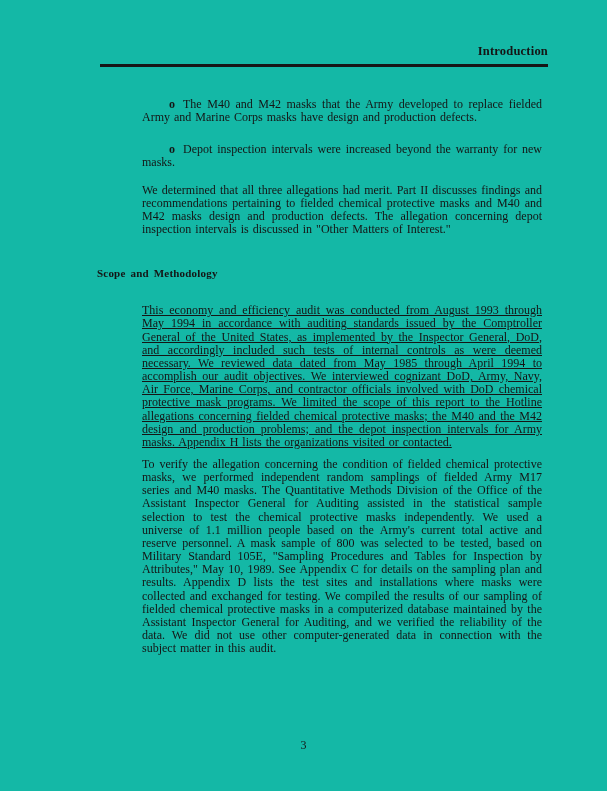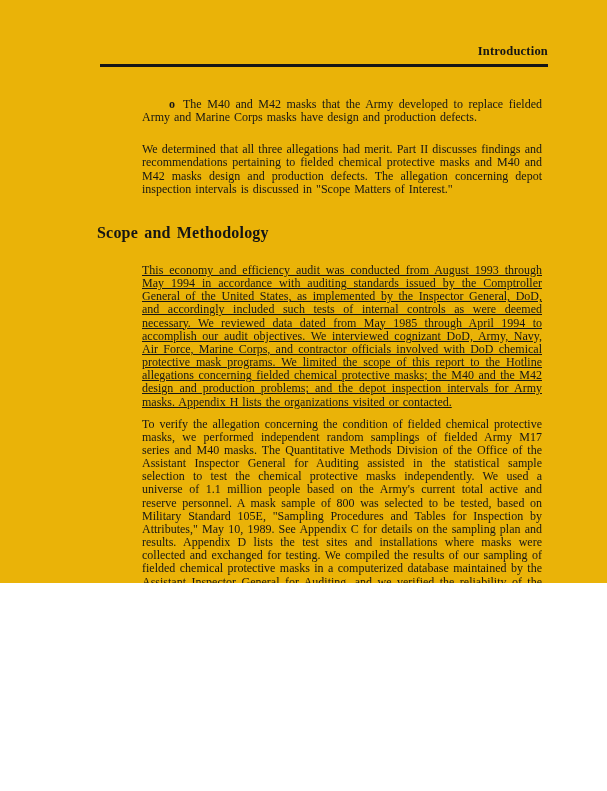--- a/index.html
+++ b/index.html
@@ -3,22 +3,22 @@
 <meta charset="utf-8">
 <style>
   html, body {
     margin: 0;
     padding: 0;
     background: #ffffff;
   }
   .page {
     position: relative;
     width: 607px;
-    height: 583px;
-    background: #eab308;
+    height: 791px;
+    background: #14b8a6;
     font-family: "Liberation Serif", serif;
     color: #151515;
     overflow: hidden;
   }
   .running-header {
     position: absolute;
     top: 44px;
     left: 100px;
     right: 59px;
     text-align: right;
@@ -53,21 +53,21 @@
   .bullet .marker {
     font-weight: bold;
     margin-right: 8px;
   }
   .b1 { margin-bottom: 19px !important; }
   .b2 { margin-bottom: 14px !important; }
   .p1 { margin-bottom: 27px !important; }
   .p2 { margin-bottom: 9px  !important; text-decoration: underline; }
   .section-heading {
     margin: 0 0 21px -40px;
-    font-size: 16px;
+    font-size: 11px;
     font-weight: bold;
     text-align: left;
     line-height: 20px;
     letter-spacing: 0.2px;
     word-spacing: 2px;
   }
   .page-number {
     position: absolute;
     top: 738px;
     left: 0;
@@ -84,22 +84,23 @@
   <div class="running-header">
     <span>Introduction</span>
   </div>
 
   <div class="header-rule"></div>
 
   <div class="body-column">
 
     <p class="bullet b1"><span class="marker">o</span><span>The M40 and M42 masks that the Army developed to replace fielded Army and Marine Corps masks have design and production defects.</span></p>
 
+    <p class="bullet b2"><span class="marker">o</span><span>Depot inspection intervals were increased beyond the warranty for new masks.</span></p>
 
-    <p class="p1">We determined that all three allegations had merit.  Part II discusses findings and recommendations pertaining to fielded chemical protective masks and M40 and M42 masks design and production defects.  The allegation concerning depot inspection intervals is discussed in "Scope Matters of Interest."</p>
+    <p class="p1">We determined that all three allegations had merit.  Part II discusses findings and recommendations pertaining to fielded chemical protective masks and M40 and M42 masks design and production defects.  The allegation concerning depot inspection intervals is discussed in "Other Matters of Interest."</p>
 
     <h2 class="section-heading">Scope and Methodology</h2>
 
     <p class="p2">This economy and efficiency audit was conducted from August 1993 through May 1994 in accordance with auditing standards issued by the Comptroller General of the United States, as implemented by the Inspector General, DoD, and accordingly included such tests of internal controls as were deemed necessary.  We reviewed data dated from May 1985 through April 1994 to accomplish our audit objectives.  We interviewed cognizant DoD, Army, Navy, Air Force, Marine Corps, and contractor officials involved with DoD chemical protective mask programs.  We limited the scope of this report to the Hotline allegations concerning fielded chemical protective masks; the M40 and the M42 design and production problems; and the depot inspection intervals for Army masks.  Appendix H lists the organizations visited or contacted.</p>
 
     <p>To verify the allegation concerning the condition of fielded chemical protective masks, we performed independent random samplings of fielded Army M17 series and M40 masks.  The Quantitative Methods Division of the Office of the Assistant Inspector General for Auditing assisted in the statistical sample selection to test the chemical protective masks independently.  We used a universe of 1.1 million people based on the Army's current total active and reserve personnel.  A mask sample of 800 was selected to be tested, based on Military Standard 105E, "Sampling Procedures and Tables for Inspection by Attributes," May 10, 1989.  See Appendix C for details on the sampling plan and results.  Appendix D lists the test sites and installations where masks were collected and exchanged for testing.  We compiled the results of our sampling of fielded chemical protective masks in a computerized database maintained by the Assistant Inspector General for Auditing, and we verified the reliability of the data.  We did not use other computer-generated data in connection with the subject matter in this audit.</p>
 
   </div>
 
   <div class="page-number">3</div>

